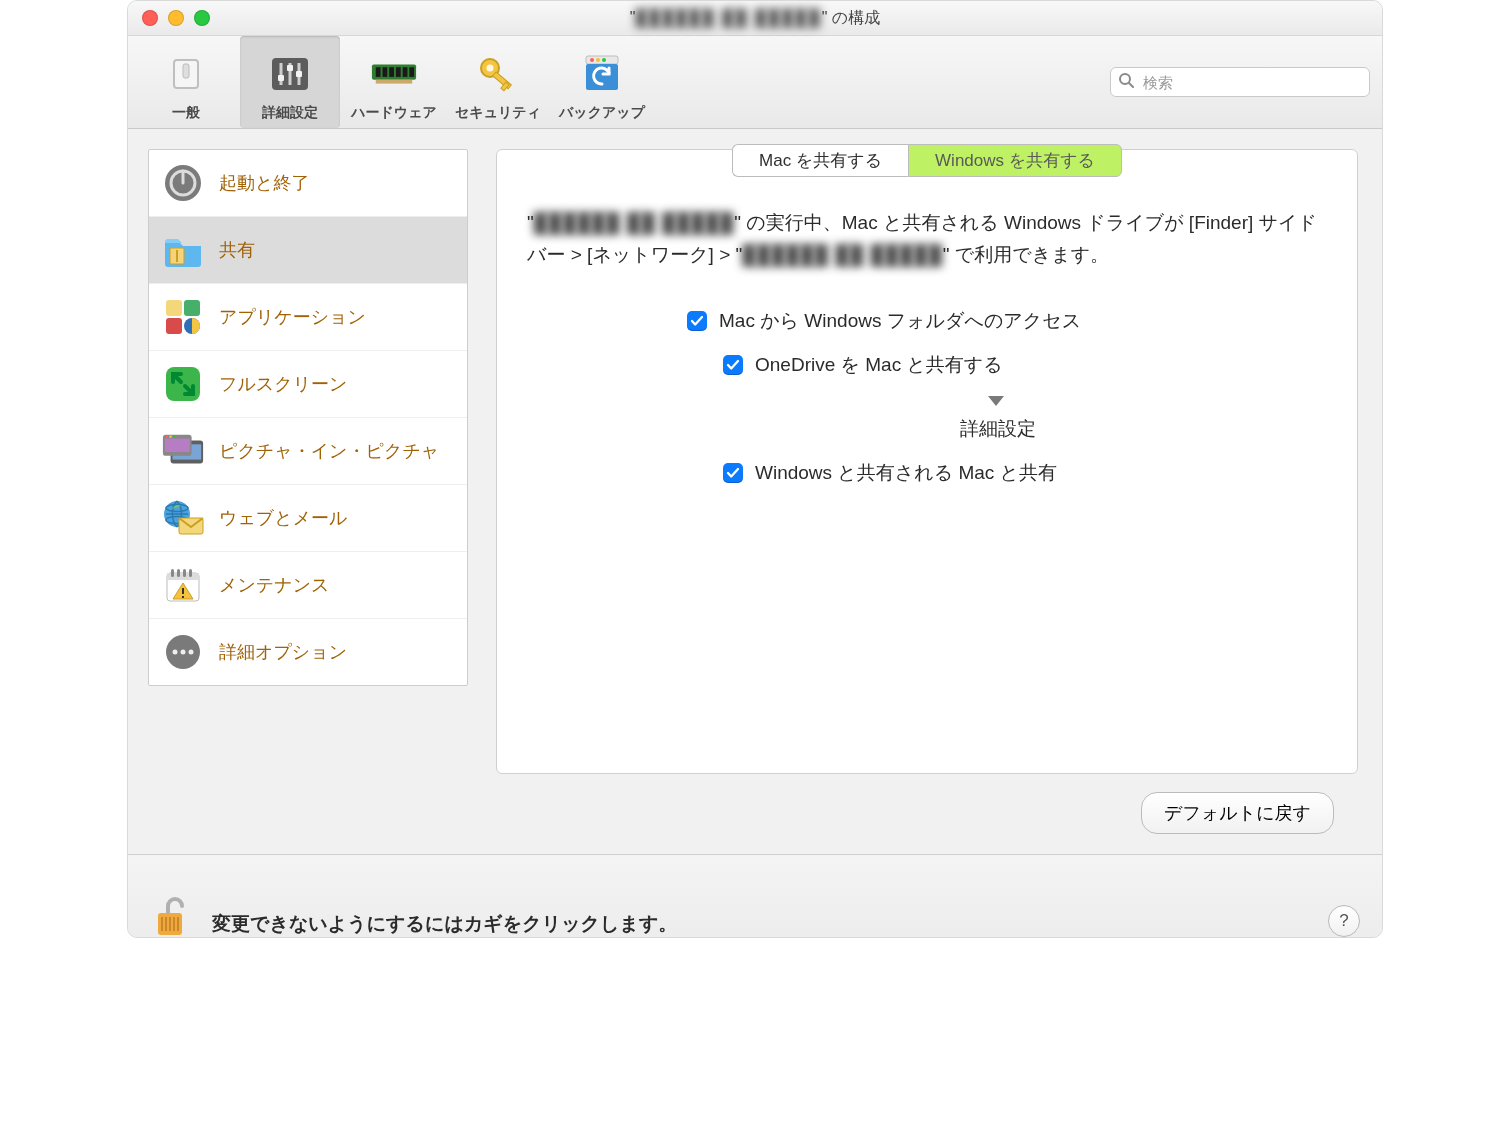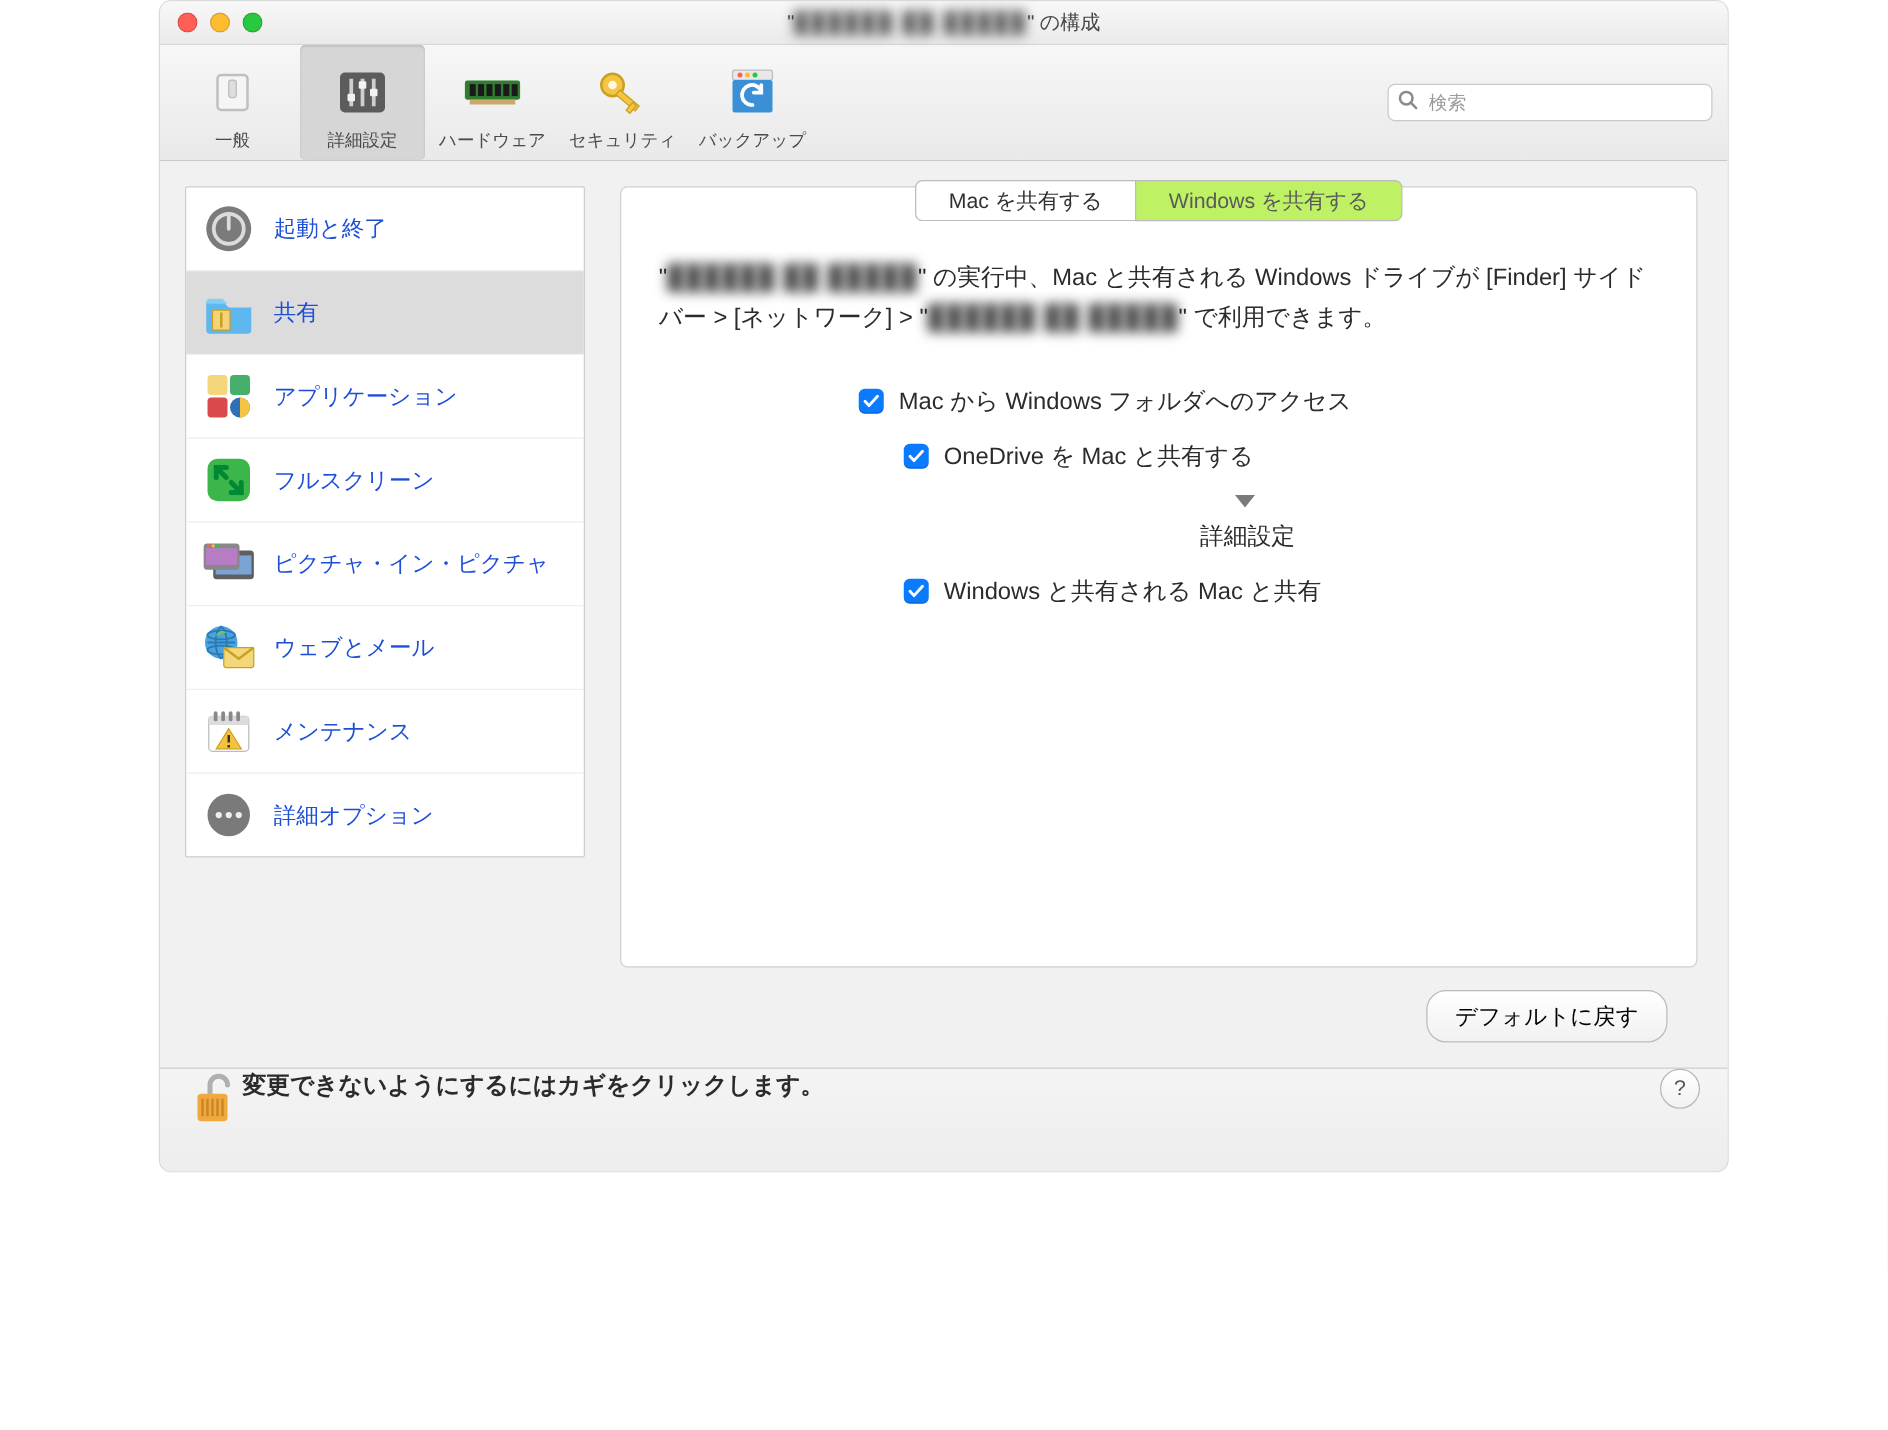--- a/index.html
+++ b/index.html
@@ -73,20 +73,21 @@
   width: 96px;
   display: flex;
   flex-direction: column;
   align-items: center;
   justify-content: flex-end;
   padding: 8px 2px 6px;
   font-size: 14px;
   color:#4a4a4a;
   border-radius: 4px;
   cursor: default;
+  font-weight: bold;
 }
 .tool-item.selected {
   background: #d6d6d6;
   box-shadow: inset 0 1px 2px rgba(0,0,0,0.15);
 }
 .tool-icon {
   width: 48px;
   height: 48px;
   margin-bottom: 6px;
   display:flex;align-items:center;justify-content:center;
@@ -127,21 +128,21 @@
   align-self: flex-start;
   max-height: 680px;
 }
 .side-item {
   display:flex;
   align-items:center;
   gap:14px;
   height:66px;
   padding: 0 12px;
   font-size:18px;
-  color:#1d4ed8;
+  color:#a16207;
   border-bottom:1px solid #eee;
   cursor: default;
 }
 .side-item:last-child{border-bottom:none;}
 .side-item.selected{ background:#dcdcdc; }
 .side-icon{ width:44px; height:44px; display:flex;align-items:center;justify-content:center;}
 .content {
   flex:1;
   padding: 20px 24px 20px 28px;
   display:flex;
@@ -231,22 +232,23 @@
   border:1px solid #bcbcbc;
   border-radius:16px;
   cursor:pointer;
 }
 
 .footer {
   height:82px;
   border-top:1px solid #cfcfcf;
   background:linear-gradient(#f4f4f4,#ededed);
   display:flex;
-  align-items:flex-start;
+  align-items:flex-end;
   padding: 0 22px;
+  gap:18px;
   font-size:19px;
 }
 .lock-icon{width:44px;height:44px;display:flex;align-items:flex-end;justify-content:center;}
 .help-btn{
   margin-left:auto;
   width:30px;height:30px;border-radius:50%;
   border:1px solid #b8b8b8;background:linear-gradient(#ffffff,#f1f1f1);
   display:flex;align-items:center;justify-content:center;
   font-size:17px;color:#555;cursor:pointer;
 }

